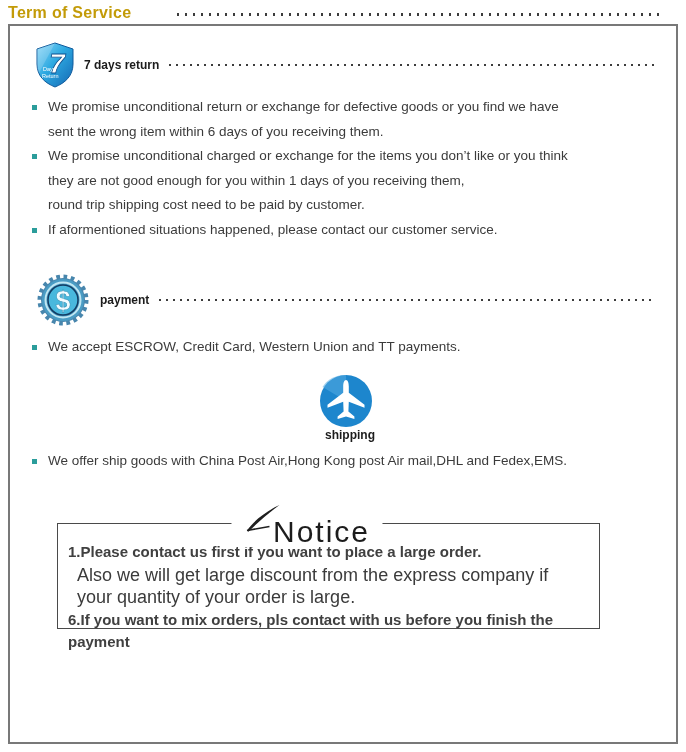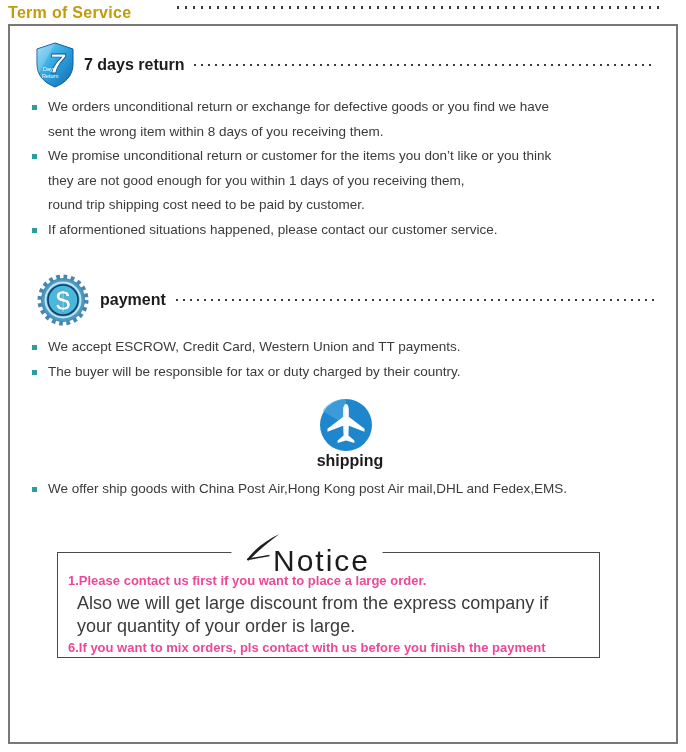--- a/index.html
+++ b/index.html
@@ -2,46 +2,46 @@
 <html><head>
 <meta charset="utf-8">
 <style>
   html,body{margin:0;padding:0;background:#fff;}
   body{
     width:686px;height:752px;position:relative;overflow:hidden;
     font-family:"Liberation Sans", sans-serif;
     -webkit-font-smoothing:antialiased;
   }
   
-  .page-header{display:flex;align-items:flex-start;padding:4px 26px 0 8px;height:18px;}
+  .page-header{display:flex;align-items:center;padding:4px 26px 0 8px;height:18px;}
   .page-title{font-size:16px;font-weight:bold;color:#C39B08;letter-spacing:.3px;white-space:nowrap;}
   .header-dots{flex:1;height:3px;margin-left:46px;margin-top:2px;
     background:repeating-linear-gradient(to right,#3c3c3c 0 2.5px,transparent 2.5px 8px);}
   
   .main-box{margin:2px 8px 0 8px;height:720px;box-sizing:border-box;
     border:2px solid #787878;padding:16px 20px 0 20px;}
   
   .sec-head{display:flex;align-items:center;margin-left:5px;}
   .sec-head .icon-wrap{flex:0 0 auto;display:flex;}
-  .sec-title{font-size:16px;font-weight:bold;color:#1c1c1c;margin-left:9px;white-space:nowrap;}
+  .sec-title{font-size:12px;font-weight:bold;color:#1c1c1c;margin-left:9px;white-space:nowrap;}
   .leader{flex:1;height:2px;margin-left:10px;
     background:repeating-linear-gradient(to right,#3c3c3c 0 2px,transparent 2px 7px);}
   
   ul.points{list-style:none;margin:7px 0 0 0;padding:0 0 0 2px;}
   ul.points li{position:relative;padding-left:16px;font-size:13.5px;line-height:24.5px;color:#3b3b3b;}
   ul.points li .bullet{position:absolute;left:0;top:10px;width:5px;height:5px;background:#2B9D9B;}
   .mt30{margin-top:30px;} .mt14{margin-top:14px;flex-direction:column;}
   
   .notice-box{position:relative;margin:50px 56px 0 27px;height:106px;box-sizing:border-box;
     border:1px solid #4a4a4a;padding:17px 14px 0 10px;}
   .notice-title{position:absolute;top:-20px;left:50%;transform:translateX(calc(-50% - 22px));
     background:#fff;padding:0 12px;display:flex;align-items:flex-end;}
   .notice-title .n-text{font-size:30px;font-weight:400;color:#1c1c1c;letter-spacing:2px;line-height:30px;}
   .notice-title svg{margin:0 -8px 13px 0;}
-  .n-lead{font-size:13px;font-weight:bold;color:#ec4899;line-height:22.5px;}
+  .n-lead{font-size:15px;font-weight:bold;color:#404040;line-height:22.5px;}
   .n-detail{font-size:18px;color:#3b3b3b;line-height:22.5px;padding-left:9px;}
 </style>
 </head>
 <body>
 
 <div class="page-header">
   <span class="page-title">Term of Service</span>
   <span class="header-dots"></span>
 </div>
 
@@ -64,26 +64,26 @@
         <text x="7" y="36" font-size="5.5" fill="#FFFFFF">Return</text>
       </svg>
     </span>
     <span class="sec-title">7 days return</span>
     <span class="leader"></span>
   </div>
 
   <ul class="points">
     <li>
       <span class="bullet"></span>
-      <div>We orders unconditional return or exchange for defective goods or you find we have</div>
-      <div>sent the wrong item within 8 days of you receiving them.</div>
+      <div>We promise unconditional return or exchange for defective goods or you find we have</div>
+      <div>sent the wrong item within 6 days of you receiving them.</div>
     </li>
     <li>
       <span class="bullet"></span>
-      <div>We promise unconditional return or customer for the items you don’t like or you think</div>
+      <div>We promise unconditional charged or exchange for the items you don’t like or you think</div>
       <div>they are not good enough for you within 1 days of you receiving them,</div>
       <div>round  trip shipping cost need to be paid by customer.</div>
     </li>
     <li>
       <span class="bullet"></span>
       <div>If aformentioned situations happened, please contact our customer service.</div>
     </li>
   </ul>
 
   <div class="sec-head mt30">
@@ -97,24 +97,20 @@
       </svg>
     </span>
     <span class="sec-title">payment</span>
     <span class="leader"></span>
   </div>
 
   <ul class="points">
     <li>
       <span class="bullet"></span>
       <div>We accept ESCROW, Credit Card, Western Union and TT payments.</div>
-    </li>
-    <li>
-      <span class="bullet"></span>
-      <div>The buyer will be responsible for tax or duty charged by their country.</div>
     </li>
   </ul>
 
   <div class="sec-head mt14">
     <span class="icon-wrap">
       <svg width="54" height="54" viewBox="0 0 54 54">
         <circle cx="27" cy="27" r="26" fill="#1D86CD"></circle>
         <path d="M27 27 L27 1 A26 26 0 0 0 3.5 13 Z" fill="#54ACE2" opacity="0.55"></path>
         <path d="M27 6 C29 6 29.8 9 29.8 12.5 L29.8 18.8 L45.5 30.8 L45.5 33.8 L29.8 27.8 L29.4 37.6 L35.4 42.6 L35.4 45 L27 42.6 L18.6 45 L18.6 42.6 L24.6 37.6 L24.2 27.8 L8.5 33.8 L8.5 30.8 L24.2 18.8 L24.2 12.5 C24.2 9 25 6 27 6 Z" fill="#FFFFFF"></path>
       </svg>

